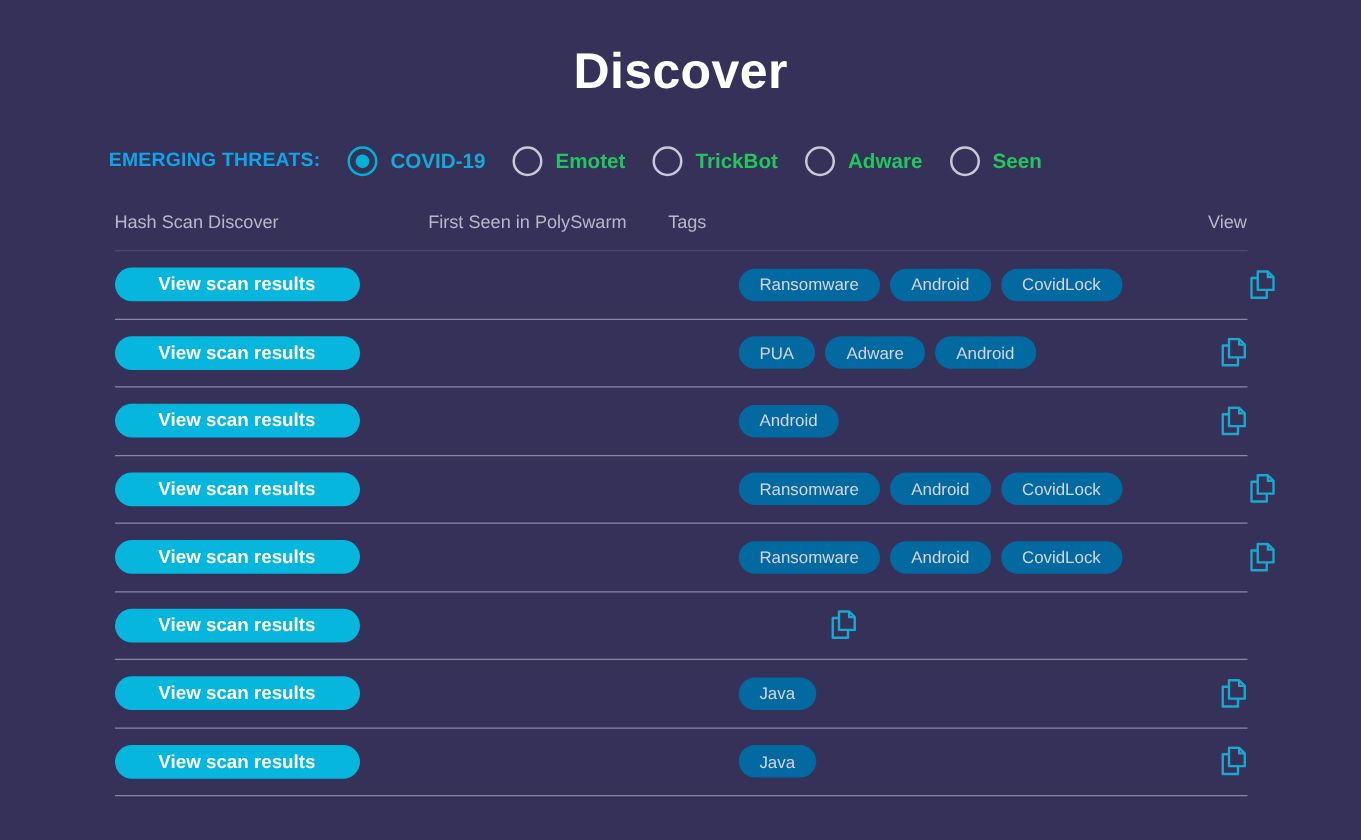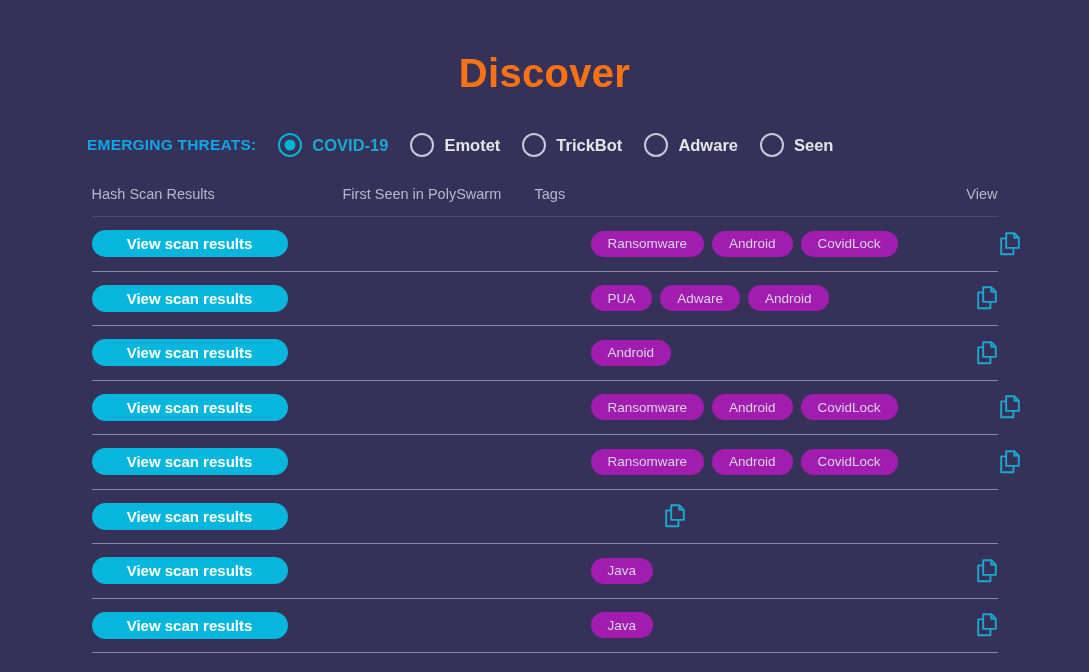--- a/index.html
+++ b/index.html
@@ -15,25 +15,25 @@
     -webkit-font-smoothing: antialiased;
   }
   .page {
     position: relative;
     width: 1089px;
     height: 672px;
     box-sizing: border-box;
   }
   .page-title {
     text-align: center;
-    color: #f97316;
+    color: #ffffff;
     font-size: 40px;
     font-weight: bold;
     letter-spacing: 0.3px;
-    margin: 16px;
+    margin: 0;
     padding-top: 32px;
     line-height: 50px;
   }
 
   
   .threats-bar {
     display: flex;
     align-items: center;
     margin: 30px 0 0 87px;
     height: 34px;
@@ -75,21 +75,21 @@
     transform: translate(-50%, -50%);
     width: 11px;
     height: 11px;
     border-radius: 50%;
     background: #00b2d6;
   }
   .threat-name {
     margin-left: 10px;
     font-size: 16.5px;
     font-weight: bold;
-    color: #e5e5e5;
+    color: #22c55e;
     white-space: nowrap;
   }
   .threat-option.selected .threat-name {
     color: #18a8d4;
   }
 
   
   .table {
     margin: 18px auto 0 auto;
     width: 906px;
@@ -146,21 +146,21 @@
     flex-wrap: nowrap;
     gap: 8px;
   }
   .tag {
     display: inline-flex;
     align-items: center;
     justify-content: center;
     height: 26px;
     padding: 0 17px;
     border-radius: 13px;
-    background: #a21caf;
+    background: #0369a1;
     color: #d7d5e4;
     font-size: 13.5px;
     white-space: nowrap;
     cursor: pointer;
   }
 
   .copy-cell {
     display: flex;
     justify-content: flex-end;
     align-items: center;
@@ -200,21 +200,21 @@
         <div class="threat-option">
           <span class="radio"></span>
           <span class="threat-name">Seen</span>
         </div>
       </div>
   </div>
 
   <div class="table">
 
     <div class="thead">
-      <div class="col-hash th">Hash Scan Results</div>
+      <div class="col-hash th">Hash Scan Discover</div>
       <div class="col-first th">First Seen in PolySwarm</div>
       <div class="col-tags th">Tags</div>
       <div class="col-copy th">View</div>
     </div>
 
     <div id="table-body">
         <div class="row">
           <div class="col-hash"><button class="scan-btn">View scan results</button></div>
           <div class="col-first"></div>
           <div class="col-tags">

